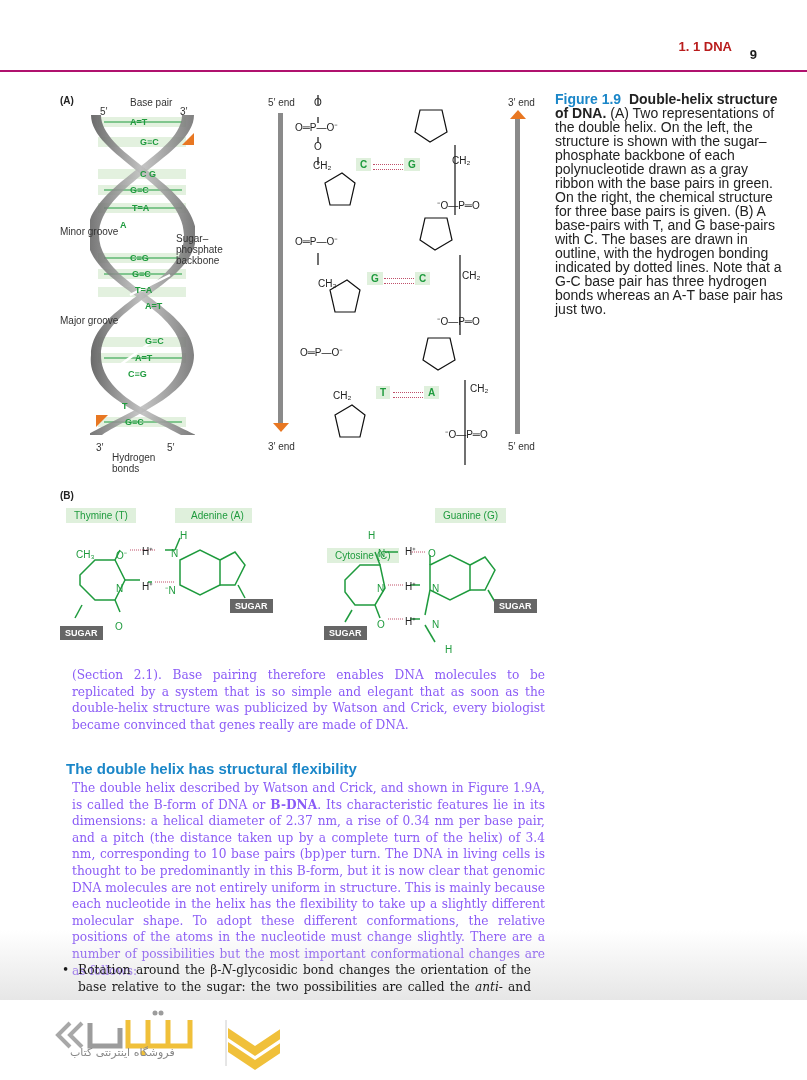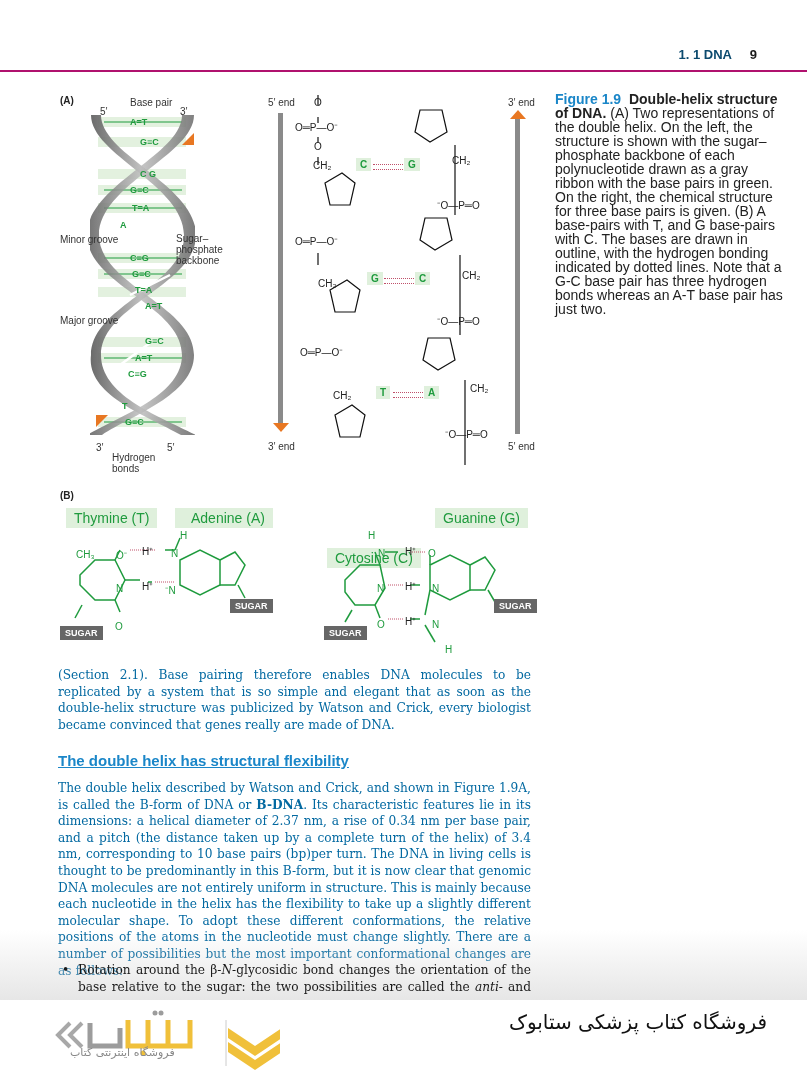--- a/index.html
+++ b/index.html
@@ -1,35 +1,35 @@
 <!DOCTYPE html>
 <html><head>
 <meta charset="utf-8">
 <style>
   html, body { margin:0; padding:0; }
   body { width:807px; height:1080px; background:#ffffff; position:relative; overflow:hidden; font-family:"DejaVu Sans", sans-serif; color:#1a1a1a; }
   .header { position:absolute; left:0; top:0; width:807px; height:72px; }
-  .header .running { position:absolute; top:47px; right:48px; font-family:"Liberation Sans", sans-serif; font-weight:bold; font-size:13px; color:#0c4a6e; }
+  .header .running { position:absolute; top:39px; right:48px; font-family:"Liberation Sans", sans-serif; font-weight:bold; font-size:13px; color:#b91c1c; }
   .header .pagenum { position:absolute; top:47px; right:50px; font-family:"Liberation Sans", sans-serif; font-weight:bold; font-size:13px; }
   .header .rule { position:absolute; left:0; top:70px; width:807px; height:2px; background:#b0116e; }
 
   .caption { position:absolute; left:555px; top:92px; width:235px; font-family:"Liberation Sans", sans-serif; font-size:14px; line-height:14px; color:#222; }
   .caption .fig-no { color:#1a86c8; font-weight:bold; }
   .caption .fig-title { font-weight:bold; }
 
   .panel-label { position:absolute; font-family:"Liberation Sans", sans-serif; font-weight:bold; font-size:10px; color:#222; }
   .small-label { position:absolute; font-family:"Liberation Sans", sans-serif; font-size:10px; color:#333; line-height:11px; }
   .basebox { position:absolute; background:#dff0dc; color:#1f9b3e; font-family:"Liberation Sans", sans-serif; font-weight:bold; font-size:10px; padding:1px 4px; }
   .hbond { position:absolute; height:4px; border-top:1px dotted #c0506a; border-bottom:1px dotted #c0506a; }
-  .base-name { position:absolute; background:#dff0dc; color:#1f9b3e; font-family:"Liberation Sans", sans-serif; font-size:14px; padding:2px 8px; }
+  .base-name { position:absolute; background:#dff0dc; color:#1f9b3e; font-family:"Liberation Sans", sans-serif; font-size:10px; padding:2px 8px; }
   .sugar { position:absolute; background:#666; color:#fff; font-family:"Liberation Sans", sans-serif; font-weight:bold; font-size:9px; padding:2px 5px; }
   .gn { position:absolute; font-family:"Liberation Sans", sans-serif; font-size:10px; color:#1f9b3e; }
   .bk { position:absolute; font-family:"Liberation Sans", sans-serif; font-size:10px; color:#222; }
 
-  .body-text { position:absolute; left:58px; width:473px; font-family:"DejaVu Serif", serif; font-size:12.2px; line-height:16.6px; text-align:justify; color:#0369a1; }
+  .body-text { position:absolute; left:72px; width:473px; font-family:"DejaVu Serif", serif; font-size:12.2px; line-height:16.6px; text-align:justify; color:#8b5cf6; }
   .section-heading { position:absolute; left:58px; top:752px; font-family:"Liberation Sans", sans-serif; font-size:15px; font-weight:bold; color:#1a86c8; }
   .bullet { position:absolute; left:78px; top:962px; width:453px; font-family:"DejaVu Serif", serif; font-size:12.2px; line-height:16.6px; text-align:justify; }
   .bullet-dot { position:absolute; left:-16px; top:0; }
 
   .fade { position:absolute; left:0; top:930px; width:807px; height:70px; background:linear-gradient(to bottom, rgba(255,255,255,0), rgba(210,210,210,0.55)); }
   .footer { position:absolute; left:0; top:1000px; width:807px; height:80px; background:#fff; }
   .footer .fa-text { position:absolute; right:40px; top:10px; font-family:"DejaVu Sans", sans-serif; font-size:20px; color:#111; direction:rtl; }
   .footer .url { position:absolute; right:28px; top:42px; font-family:"DejaVu Sans", sans-serif; font-size:23px; letter-spacing:6px; color:#111; }
   .footer .url .hl { color:#f0b920; }
   .footer .logo { position:absolute; left:40px; top:8px; width:240px; height:65px; }
@@ -102,21 +102,21 @@
       <text x="45" y="178">T=A</text>
       <text x="55" y="194">A=T</text>
       <text x="55" y="229">G≡C</text>
       <text x="45" y="246">A=T</text>
       <text x="38" y="262">C≡G</text>
       <text x="32" y="294">T</text>
       <text x="35" y="310">G≡C</text>
     </g>
   </svg>
 
-  <span class="small-label" style="left:60px;top:234px;">Minor groove</span>
+  <span class="small-label" style="left:60px;top:226px;">Minor groove</span>
   <span class="small-label" style="left:60px;top:315px;">Major groove</span>
   <span class="small-label" style="left:176px;top:233px;width:70px;">Sugar–phosphate backbone</span>
   <span class="small-label" style="left:96px;top:442px;">3′</span>
   <span class="small-label" style="left:167px;top:442px;">5′</span>
   <span class="small-label" style="left:112px;top:452px;width:50px;text-align:left;">Hydrogen bonds</span>
 </div>
 
 <div>
   <span class="small-label" style="left:268px;top:97px;">5′ end</span>
   <div style="position:absolute;left:278px;top:113px;width:5px;height:310px;background:#8a8a8a;"></div>
@@ -246,21 +246,21 @@
   <span class="gn" style="left:377px;top:619px;">O</span>
   <span class="bk" style="left:405px;top:614px;">H⁺</span>
   <span class="gn" style="left:432px;top:619px;">N</span>
   <span class="gn" style="left:445px;top:644px;">H</span>
   <span class="sugar" style="left:324px;top:626px;">SUGAR</span>
   <span class="sugar" style="left:494px;top:599px;">SUGAR</span>
 </div>
 
 <p class="body-text" style="top:667px;margin:0;">(Section 2.1). Base pairing therefore enables DNA molecules to be replicated by a system that is so simple and elegant that as soon as the double-helix structure was publicized by Watson and Crick, every biologist became convinced that genes really are made of DNA.</p>
 
-<h2 class="section-heading" style="margin:0;text-decoration:underline;">The double helix has structural flexibility</h2>
+<h2 class="section-heading" style="margin:8px;">The double helix has structural flexibility</h2>
 
 <p class="body-text" style="top:780px;margin:0;"><span>The double helix described by Watson and Crick, and shown in Figure 1.9A, is called the B-form of DNA or </span><b>B-DNA</b><span>. Its characteristic features lie in its dimensions: a helical diameter of 2.37 nm, a rise of 0.34 nm per base pair, and a pitch (the distance taken up by a complete turn of the helix) of 3.4 nm, corresponding to 10 base pairs (bp)per turn. The DNA in living cells is thought to be predominantly in this B-form, but it is now clear that genomic DNA molecules are not entirely uniform in structure. This is mainly because each nucleotide in the helix has the flexibility to take up a slightly different molecular shape. To adopt these different conformations, the relative positions of the atoms in the nucleotide must change slightly. There are a number of possibilities but the most important conformational changes are as follows:</span></p>
 
 <div class="fade"></div>
 
 <p class="bullet" style="margin:0;"><span class="bullet-dot">•</span><span>Rotation around the β-</span><i>N</i><span>-glycosidic bond changes the orientation of the base relative to the sugar: the two possibilities are called the </span><i>anti</i><span>- and </span><i>syn</i><span>-</span></p>
 
 <div class="footer">
   <svg class="logo" viewBox="0 0 240 65">
     <g fill="none" stroke="#a8a8a8" stroke-width="4">
@@ -270,14 +270,13 @@
     <path d="M50,15 L50,38 L80,38 L80,20" stroke="#9c9c9c" stroke-width="5" fill="none"></path>
     <path d="M88,12 L88,38 L150,38 L150,12 M108,12 L108,38 M128,12 L128,38" stroke="#f0c03a" stroke-width="5" fill="none"></path>
     <circle cx="115" cy="5" r="2.5" fill="#9c9c9c"></circle>
     <circle cx="121" cy="5" r="2.5" fill="#9c9c9c"></circle>
     <circle cx="103" cy="45" r="2.5" fill="#f0c03a"></circle>
     <line x1="186" y1="12" x2="186" y2="58" stroke="#ccc" stroke-width="1"></line>
     <polygon points="198,20 225,38 252,20 252,30 225,48 198,30" fill="#f0c03a" transform="translate(-10,0)"></polygon>
     <polygon points="198,38 225,56 252,38 252,48 225,66 198,48" fill="#f0c03a" transform="translate(-10,-4)"></polygon>
   </svg>
   <span class="logo-sub">فروشگاه اینترنتی کتاب</span>
-  <span class="fa-text">فروشگاه کتاب پزشکی ستابوک</span>
 </div>
 
 </body></html>

